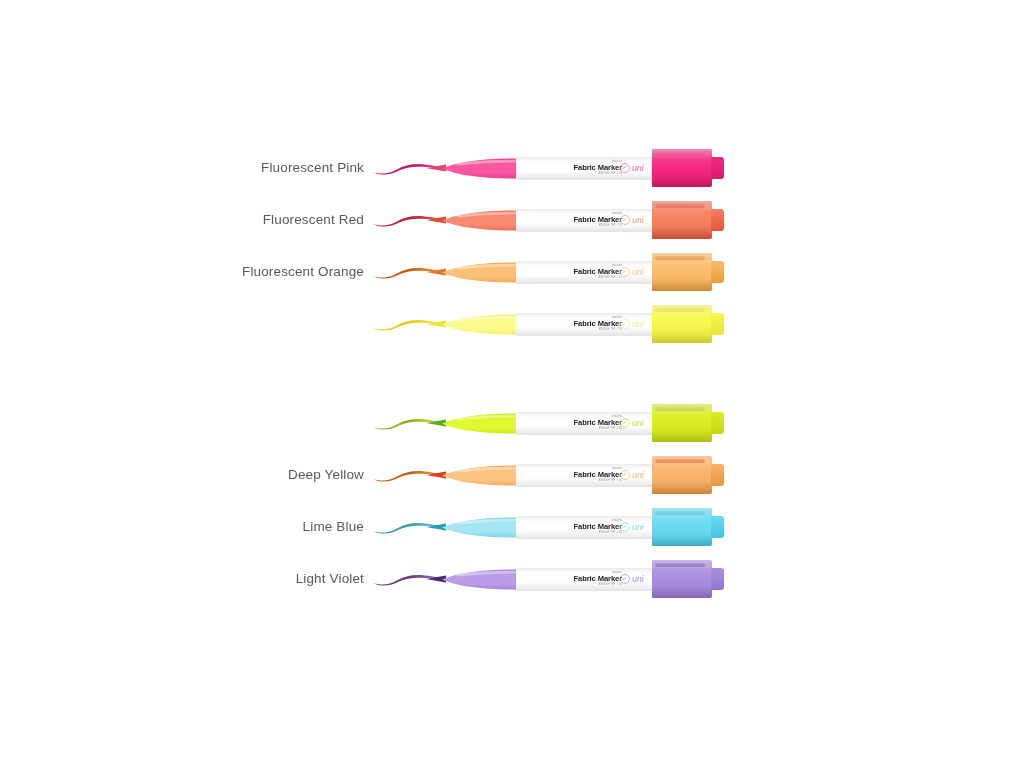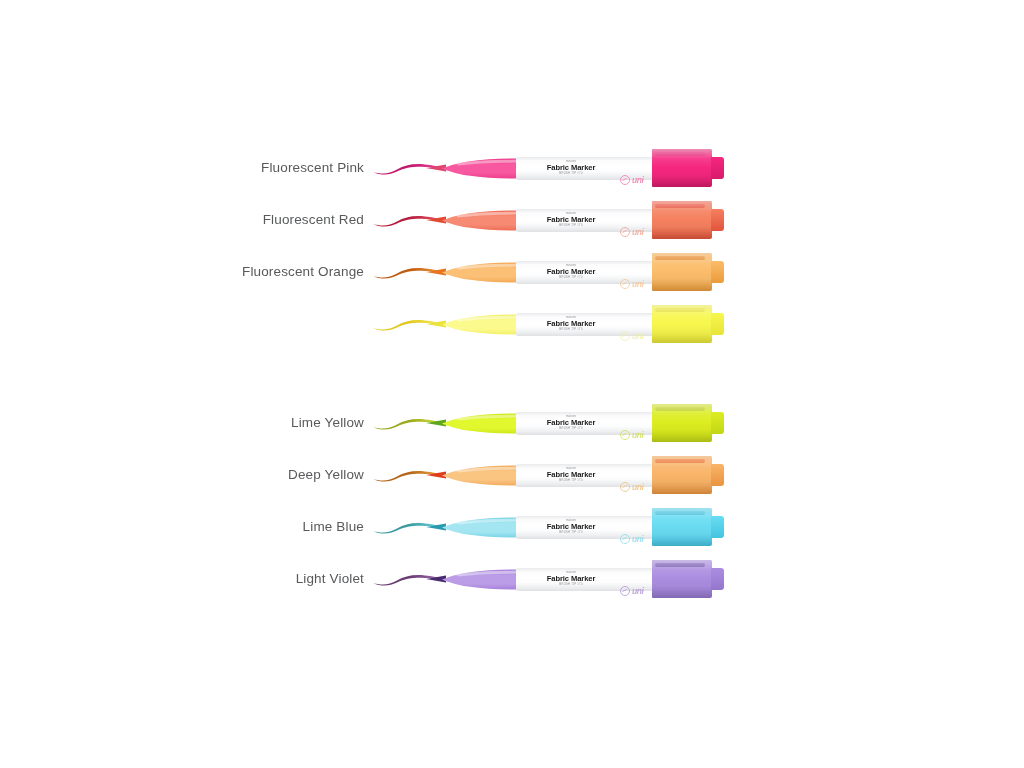--- a/index.html
+++ b/index.html
@@ -100,24 +100,24 @@
     width: 140px;
     height: 23px;
     background: linear-gradient(to bottom,
         #e9eaec 0%, #fbfbfc 16%, #ffffff 42%,
         #fdfdfd 62%, #eceef0 86%, #dfe1e4 100%);
     border-radius: 2px 0 0 2px;
   }
 
   .barrel-print {
     position: absolute;
-    left: 16px;
+    left: 28px;
     top: 2px;
     width: 78px;
-    text-align: center;
+    text-align: right;
   }
   .brand-small {
     font-size: 3.1px;
     color: #8c8f93;
     letter-spacing: .1px;
     line-height: 4px;
     font-style: italic;
     white-space: nowrap;
   }
   .product-name {
@@ -138,21 +138,20 @@
 
   
   .barrel-logo {
     position: absolute;
     left: 104px;
     top: 6px;
     display: flex;
     align-items: center;
     gap: 2px;
     opacity: .72;
-    margin-top: 12px;
   }
   .logo-mark {
     width: 8px; height: 8px;
     border-radius: 50%;
     border: .8px solid currentColor;
     position: relative;
   }
   .logo-mark::after {
     content: "";
     position: absolute;
@@ -421,21 +420,20 @@
             <div class="cap-body" style="background: linear-gradient(rgb(232, 228, 56) 0%, rgb(247, 247, 78) 22%, rgb(247, 247, 78) 68%, rgb(232, 228, 56) 100%);"></div>
             <div class="cap-clip" style="background: rgb(226, 220, 42);"></div>
             <div class="cap-gloss"></div>
             <div class="cap-end" style="background: linear-gradient(rgb(247, 247, 78) 0%, rgb(232, 228, 56) 100%);"></div>
           </div>
         </div>
       </div>
     </div>
     <div class="marker-group" id="group-standard">
       <div class="marker-row">
-        <div class="swatch-label" style="color: rgb(88, 89, 91);">Lime Yellow</div>
         <div class="brush-stroke">
           <svg viewBox="0 0 68 30">
             <defs>
               <linearGradient id="sg4" x1="0" x2="1">
                 <stop offset="0" stop-color="#9aa81c"></stop>
                 <stop offset="0.55" stop-color="#9aa81c"></stop>
                 <stop offset="1" stop-color="#cfe034"></stop>
               </linearGradient>
             </defs>
             <path d="M1,19 C10,21.5 17,21 25,16.5 C33,12 41,10.2 53,11.4 C60,12.1 65,13 67,13.8 C64,14.2 59,14.2 52,13.9 C41,13.5 33,14.8 25,18.6 C17,22.4 9,22.6 1,19 Z" fill="url(#sg4)"></path>

